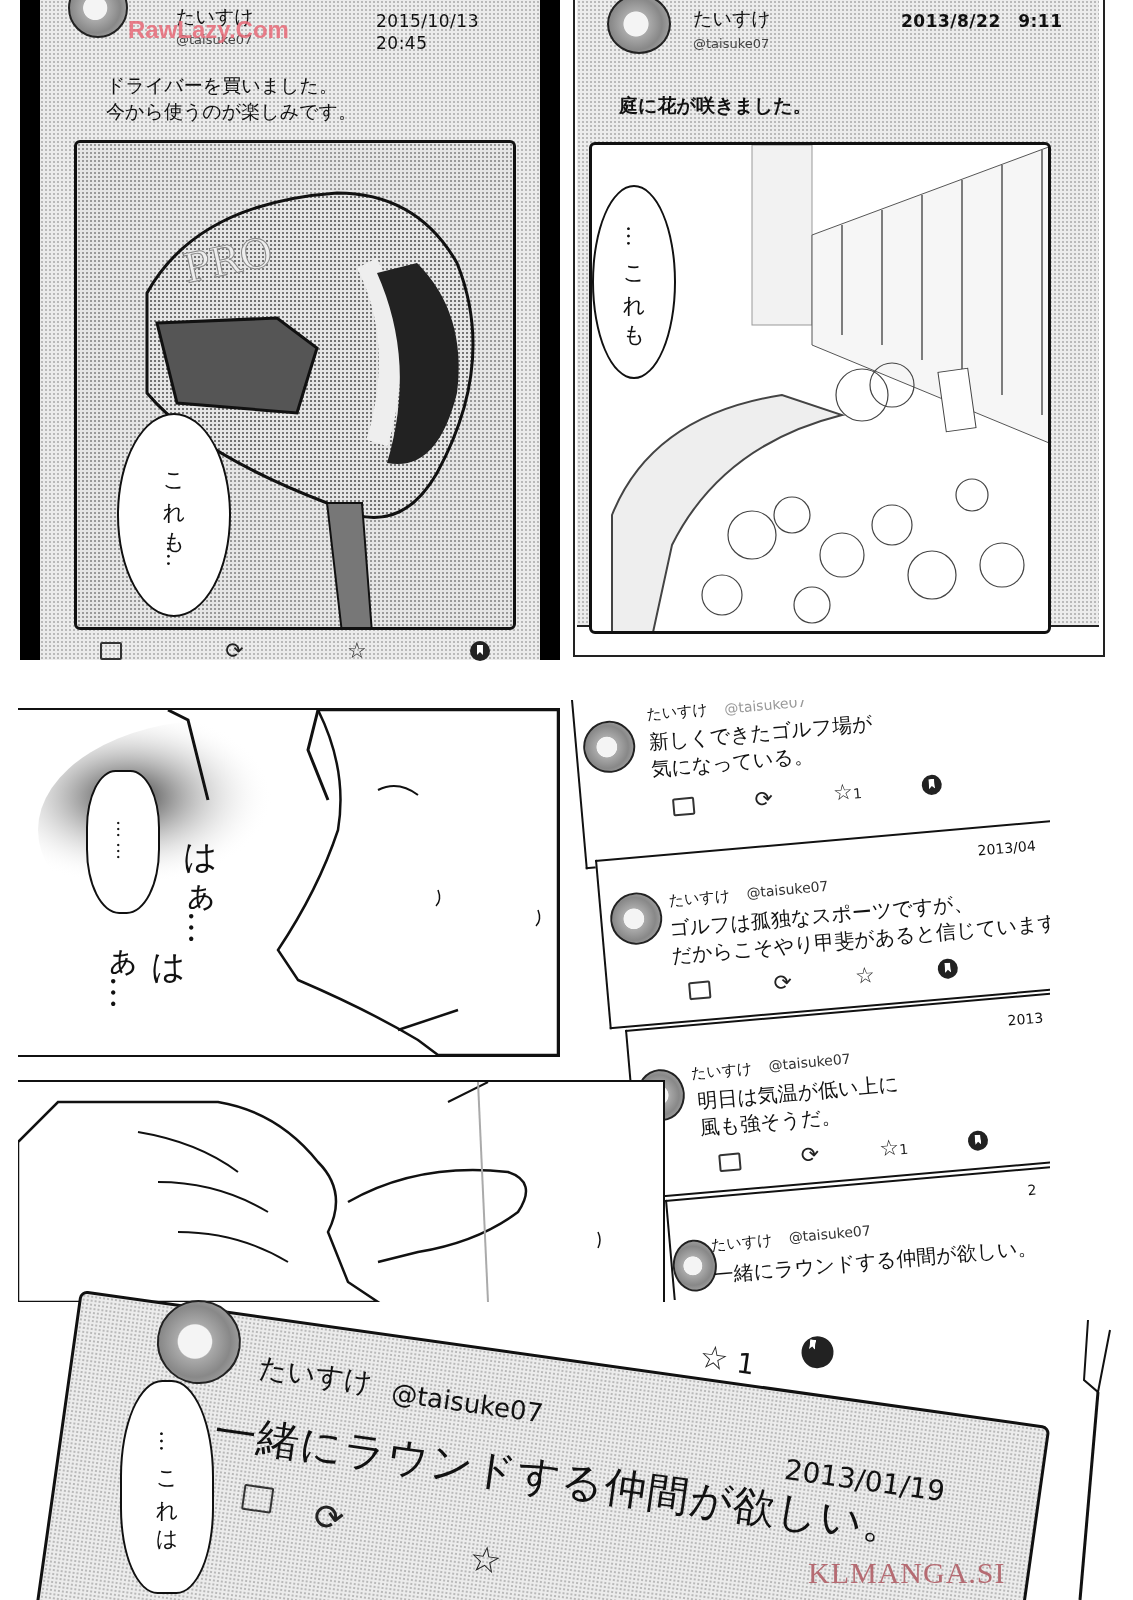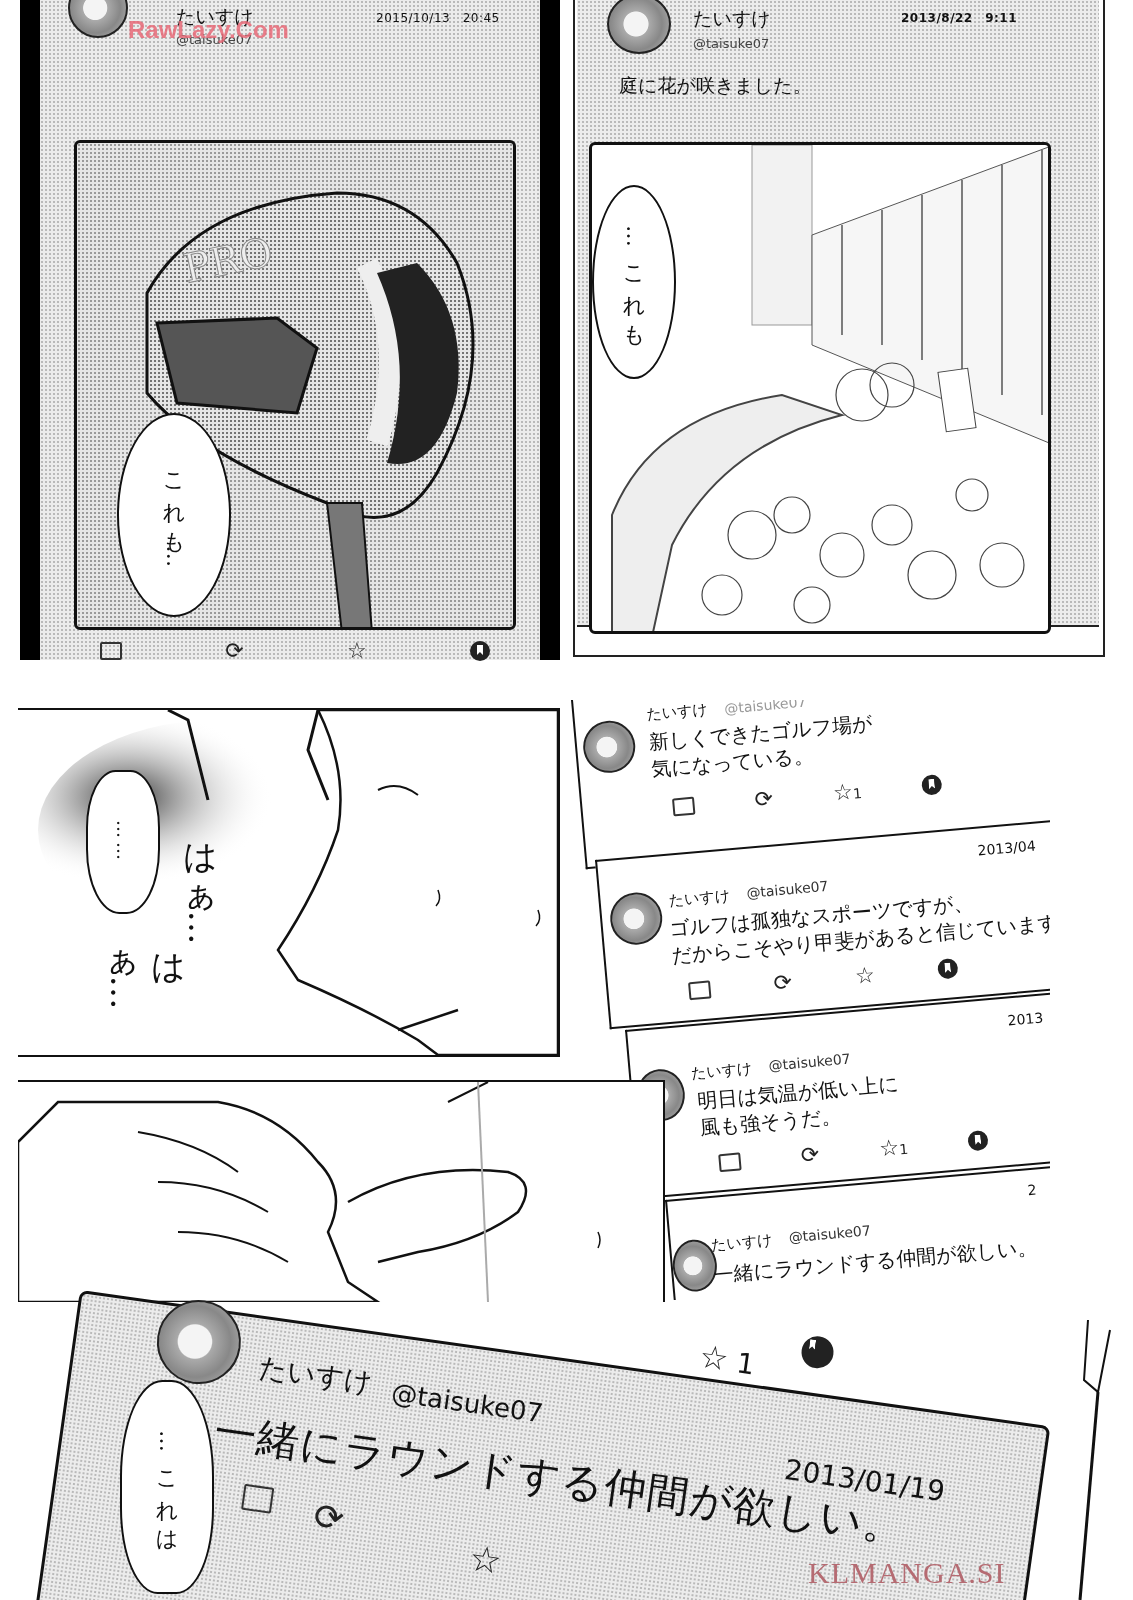--- a/index.html
+++ b/index.html
@@ -15,21 +15,21 @@
   
   .phone{position:absolute;box-sizing:border-box;}
   .phone-left{left:20px;top:0;width:540px;height:660px;background:#000;}
   .phone-left .screen{position:absolute;left:20px;top:0;width:500px;height:660px;}
   .phone-right{left:573px;top:0;width:532px;height:657px;border:2px solid #222;border-top:none;background:#fff;}
   .phone-right .screen{position:absolute;left:2px;top:0;width:522px;height:625px;border-bottom:2px solid #222;}
   .avatar{position:absolute;border:2px solid #222;border-radius:50%;
     background:radial-gradient(circle at 45% 50%,#f4f4f4 0 28%,#aaa 30%,#888 60%,#bbb 100%);}
   .uname{position:absolute;font-size:19px;}
   .handle{position:absolute;font-size:13px;color:#444;}
-  .stamp{position:absolute;font-size:12px;letter-spacing:0.5px;}
+  .stamp{position:absolute;font-size:17px;letter-spacing:0.5px;}
   .body-text{position:absolute;font-size:19px;line-height:26px;white-space:pre-line;}
   .photo{position:absolute;border:3px solid #111;border-radius:6px;box-sizing:border-box;overflow:hidden;}
   .action-row{position:absolute;display:flex;justify-content:space-between;align-items:center;}
   .ico{display:inline-block;font-size:22px;line-height:1;color:#222;}
   .ico-bookmark{width:20px;height:20px;border-radius:50%;background:#222;position:relative;display:inline-block;}
   .ico-bookmark::after{content:"";position:absolute;left:7px;top:4px;width:6px;height:10px;background:#fff;
     clip-path:polygon(0 0,100% 0,100% 100%,50% 70%,0 100%);}
   .ico-reply{width:18px;height:14px;border:2px solid #333;border-radius:2px;display:inline-block;position:relative;}
   .bubble{position:absolute;background:#fff;border:2.5px solid #111;border-radius:50%;
     display:flex;align-items:center;justify-content:center;}
@@ -54,20 +54,22 @@
 </style>
 </head>
 <body>
 
 <div class="phone phone-left">
   <div class="screen halftone-light">
     <div class="avatar" style="left:28px;top:-22px;width:56px;height:56px;"></div>
     <div class="uname" style="left:136px;top:4px;">たいすけ</div>
     <div class="handle" style="left:136px;top:32px;">@taisuke07</div>
     <div class="stamp" style="left:336px;top:10px;">2015/10/13　20:45</div>
+    <div class="body-text" style="left:66px;top:72px;">ドライバーを買いました。
+今から使うのが楽しみです。</div>
 
     <div class="photo halftone" style="left:34px;top:140px;width:442px;height:490px;background-color:#e6e6e6;">
 
       <svg class="club" width="442" height="490" viewBox="0 0 442 490">
         <defs>
           <pattern id="dots" width="4" height="4" patternUnits="userSpaceOnUse">
             <circle cx="2" cy="2" r="1" fill="#666"></circle>
           </pattern>
         </defs>
         <path d="M70 150 Q120 60 260 50 Q340 50 380 120 Q420 220 360 330 Q320 400 250 360 Q120 310 70 250 Z" fill="url(#dots)" stroke="#111" stroke-width="3"></path>
@@ -91,21 +93,21 @@
   </div>
   <div class="watermark-top">RawLazy.Com</div>
 </div>
 
 <div class="phone phone-right">
   <div class="screen halftone-light">
     <div class="avatar" style="left:30px;top:-6px;width:60px;height:56px;"></div>
     <div class="uname" style="left:116px;top:6px;">たいすけ</div>
     <div class="handle" style="left:116px;top:36px;">@taisuke07</div>
     <div class="stamp" style="left:324px;top:10px;font-weight:bold;">2013/8/22　9:11</div>
-    <div class="body-text" style="left:42px;top:72px;">庭に花が咲きました。</div>
+    <div class="body-text" style="left:42px;top:92px;font-weight:bold;">庭に花が咲きました。</div>
 
     <div class="photo" style="left:12px;top:142px;width:462px;height:492px;background:#fff;">
       <svg width="462" height="492" viewBox="0 0 462 492">
         <rect x="160" y="0" width="60" height="180" fill="#f2f2f2" stroke="#999"></rect>
         <polygon points="220,90 462,0 462,300 220,200" fill="#f6f6f6" stroke="#555"></polygon>
         <g stroke="#555" stroke-width="1.5">
           <line x1="250" y1="80" x2="250" y2="190"></line>
             <line x1="290" y1="65" x2="290" y2="200"></line>
           <line x1="330" y1="50" x2="330" y2="215"></line>
             <line x1="370" y1="35" x2="370" y2="230"></line>

